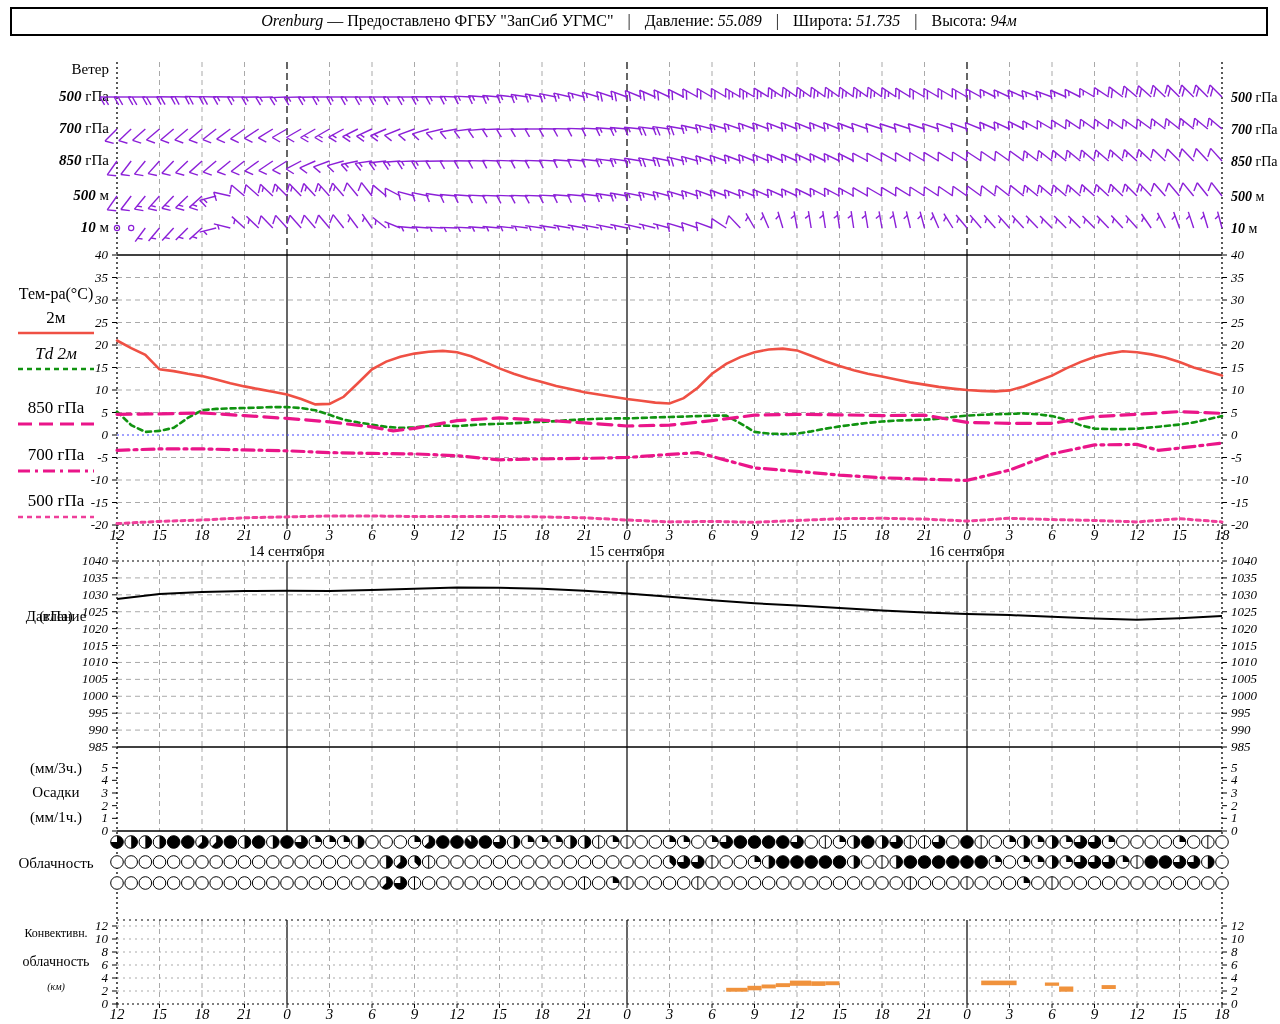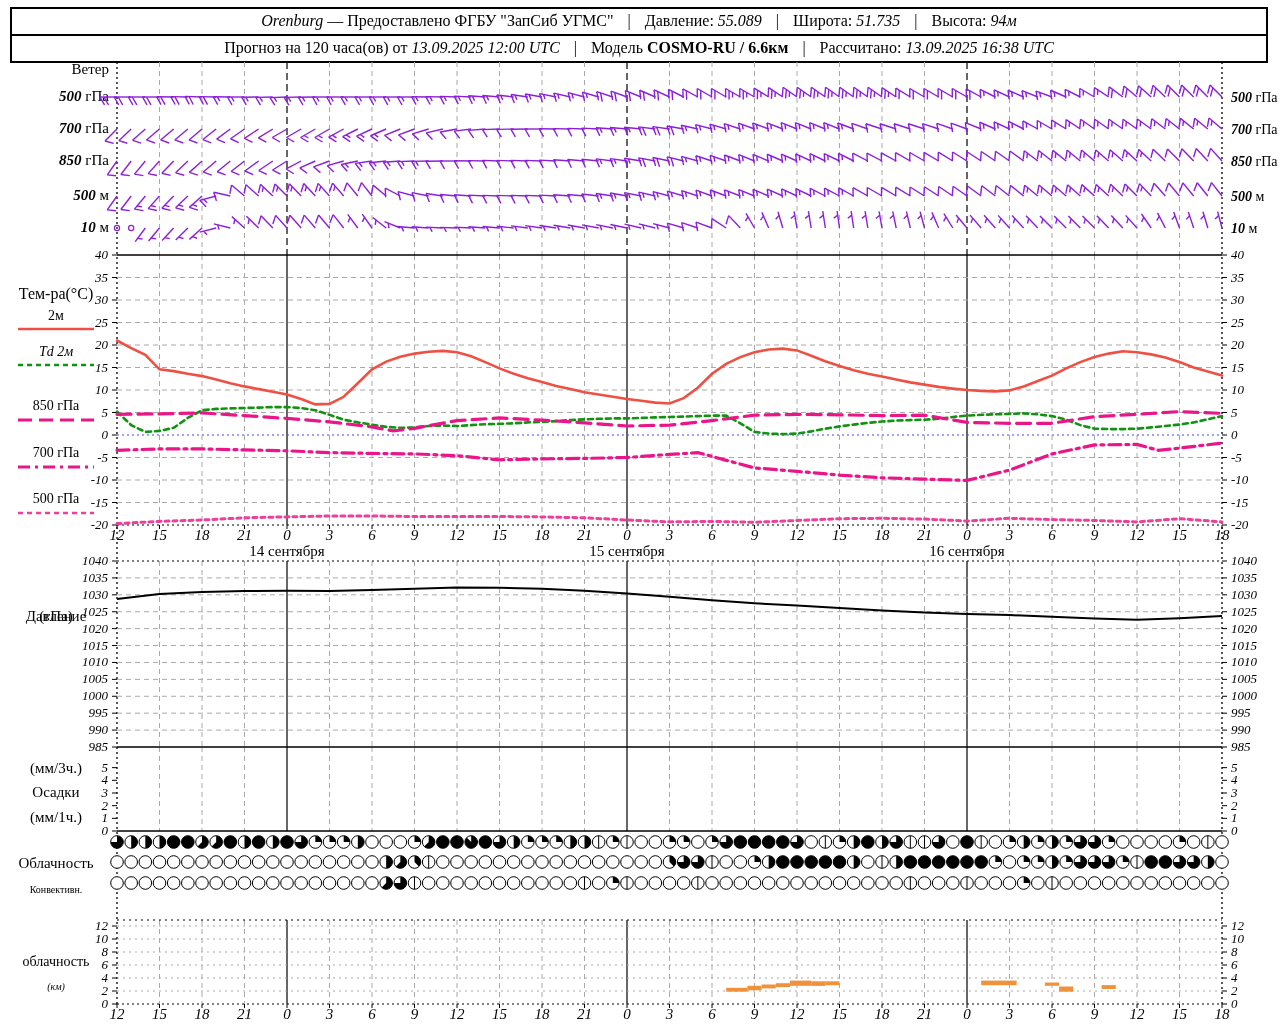--- a/index.html
+++ b/index.html
@@ -12,21 +12,21 @@
   .hdr-row + .hdr-row{margin-top:-2px;}
   .b-it{font-weight:normal;font-style:italic;}
   .bold{font-weight:bold;}
   .sep{display:inline-block;margin:0 10px;font-weight:normal;}
   
   .lab{position:absolute;font-size:15px;}
   .r-align{left:0;width:112px;text-align:right;padding-right:3px;box-sizing:border-box;}
   .c-align{left:4px;width:104px;text-align:center;}
   .lvl-num{font-style:italic;font-weight:bold;}
   .legend-item{position:absolute;left:6px;width:100px;text-align:center;}
-  .legend-label{font-size:14px;}
+  .legend-label{font-size:17px;}
   .legend-line{display:block;margin:2px auto 0 auto;}
   .leg-2m{stroke:var(--c2m);stroke-width:2.4;}
   .leg-td{stroke:var(--ctd);stroke-width:2.4;stroke-dasharray:5,4;}
   .leg-850{stroke:var(--cmag);stroke-width:3;stroke-dasharray:14,7;}
   .leg-700{stroke:var(--cmag);stroke-width:3;stroke-dasharray:12,5,3,5;}
   .leg-500{stroke:var(--cpink);stroke-width:2.6;stroke-dasharray:5,4;}
   svg text{font-family:"Liberation Serif", serif;}
   .tick-t{font-size:13px;font-style:italic;}
   .hour-t{font-size:15px;font-style:italic;}
   .date-t{font-size:15px;}
@@ -43,30 +43,20 @@
       <span>— Предоставлено ФГБУ "ЗапСиб УГМС"</span>
       <span class="sep">|</span>
       <span>Давление:</span>
       <span class="b-it">55.089</span>
       <span class="sep">|</span>
       <span>Широта:</span>
       <span class="b-it">51.735</span>
       <span class="sep">|</span>
       <span>Высота:</span>
       <span class="b-it">94м</span>
-    </div>
-    <div class="hdr-row">
-      <span>Прогноз на 120 часа(ов) от</span>
-      <span class="b-it">13.09.2025 12:00 UTC</span>
-      <span class="sep">|</span>
-      <span>Модель</span>
-      <span class="bold">COSMO-RU / 6.6км</span>
-      <span class="sep">|</span>
-      <span>Рассчитано:</span>
-      <span class="b-it">13.09.2025 16:38 UTC</span>
     </div>
   </div>
 
   <div class="lab r-align" style="top:61px;">Ветер</div>
   <div class="lab r-align" style="top:88px;"><span class="lvl-num">500</span> гПа</div>
   <div class="lab r-align" style="top:120px;"><span class="lvl-num">700</span> гПа</div>
   <div class="lab r-align" style="top:152px;"><span class="lvl-num">850</span> гПа</div>
   <div class="lab r-align" style="top:187px;"><span class="lvl-num">500</span> м</div>
   <div class="lab r-align" style="top:219px;"><span class="lvl-num">10</span> м</div>
 
@@ -105,21 +95,21 @@
 
   <div class="lab c-align" style="top:608px;">Давление</div>
   <div class="lab c-align" style="top:608px;">(гПа)</div>
 
   <div class="lab c-align" style="top:760px;">(мм/3ч.)</div>
   <div class="lab c-align" style="top:784px;">Осадки</div>
   <div class="lab c-align" style="top:809px;">(мм/1ч.)</div>
 
   <div class="lab c-align" style="top:855px;">Облачность</div>
 
-  <div class="lab c-align" style="top:884px;font-size:10px;text-align:center;">Конвективн.</div>
+  <div class="lab c-align" style="top:926px;font-size:12px;text-align:center;">Конвективн.</div>
   <div class="lab c-align" style="top:954px;font-size:14px;">облачность</div>
   <div class="lab c-align" style="top:981px;font-size:10px;font-style:italic;">(км)</div>
 
   <svg id="plot" width="1280" height="1024" style="position:absolute;left:0;top:0;">
       <g>
         <line x1="159.5" y1="62" x2="159.5" y2="255" stroke="#a9a9a9" stroke-width="1" stroke-dasharray="5,4"></line>
         <line x1="159.5" y1="255" x2="159.5" y2="525" stroke="#a9a9a9" stroke-width="1" stroke-dasharray="5,4"></line>
         <line x1="159.5" y1="561" x2="159.5" y2="747" stroke="#a9a9a9" stroke-width="1" stroke-dasharray="5,4"></line>
         <line x1="159.5" y1="747" x2="159.5" y2="831" stroke="#a9a9a9" stroke-width="1" stroke-dasharray="5,4"></line>
         <line x1="159.5" y1="920" x2="159.5" y2="1004" stroke="#a9a9a9" stroke-width="1" stroke-dasharray="5,4"></line>

